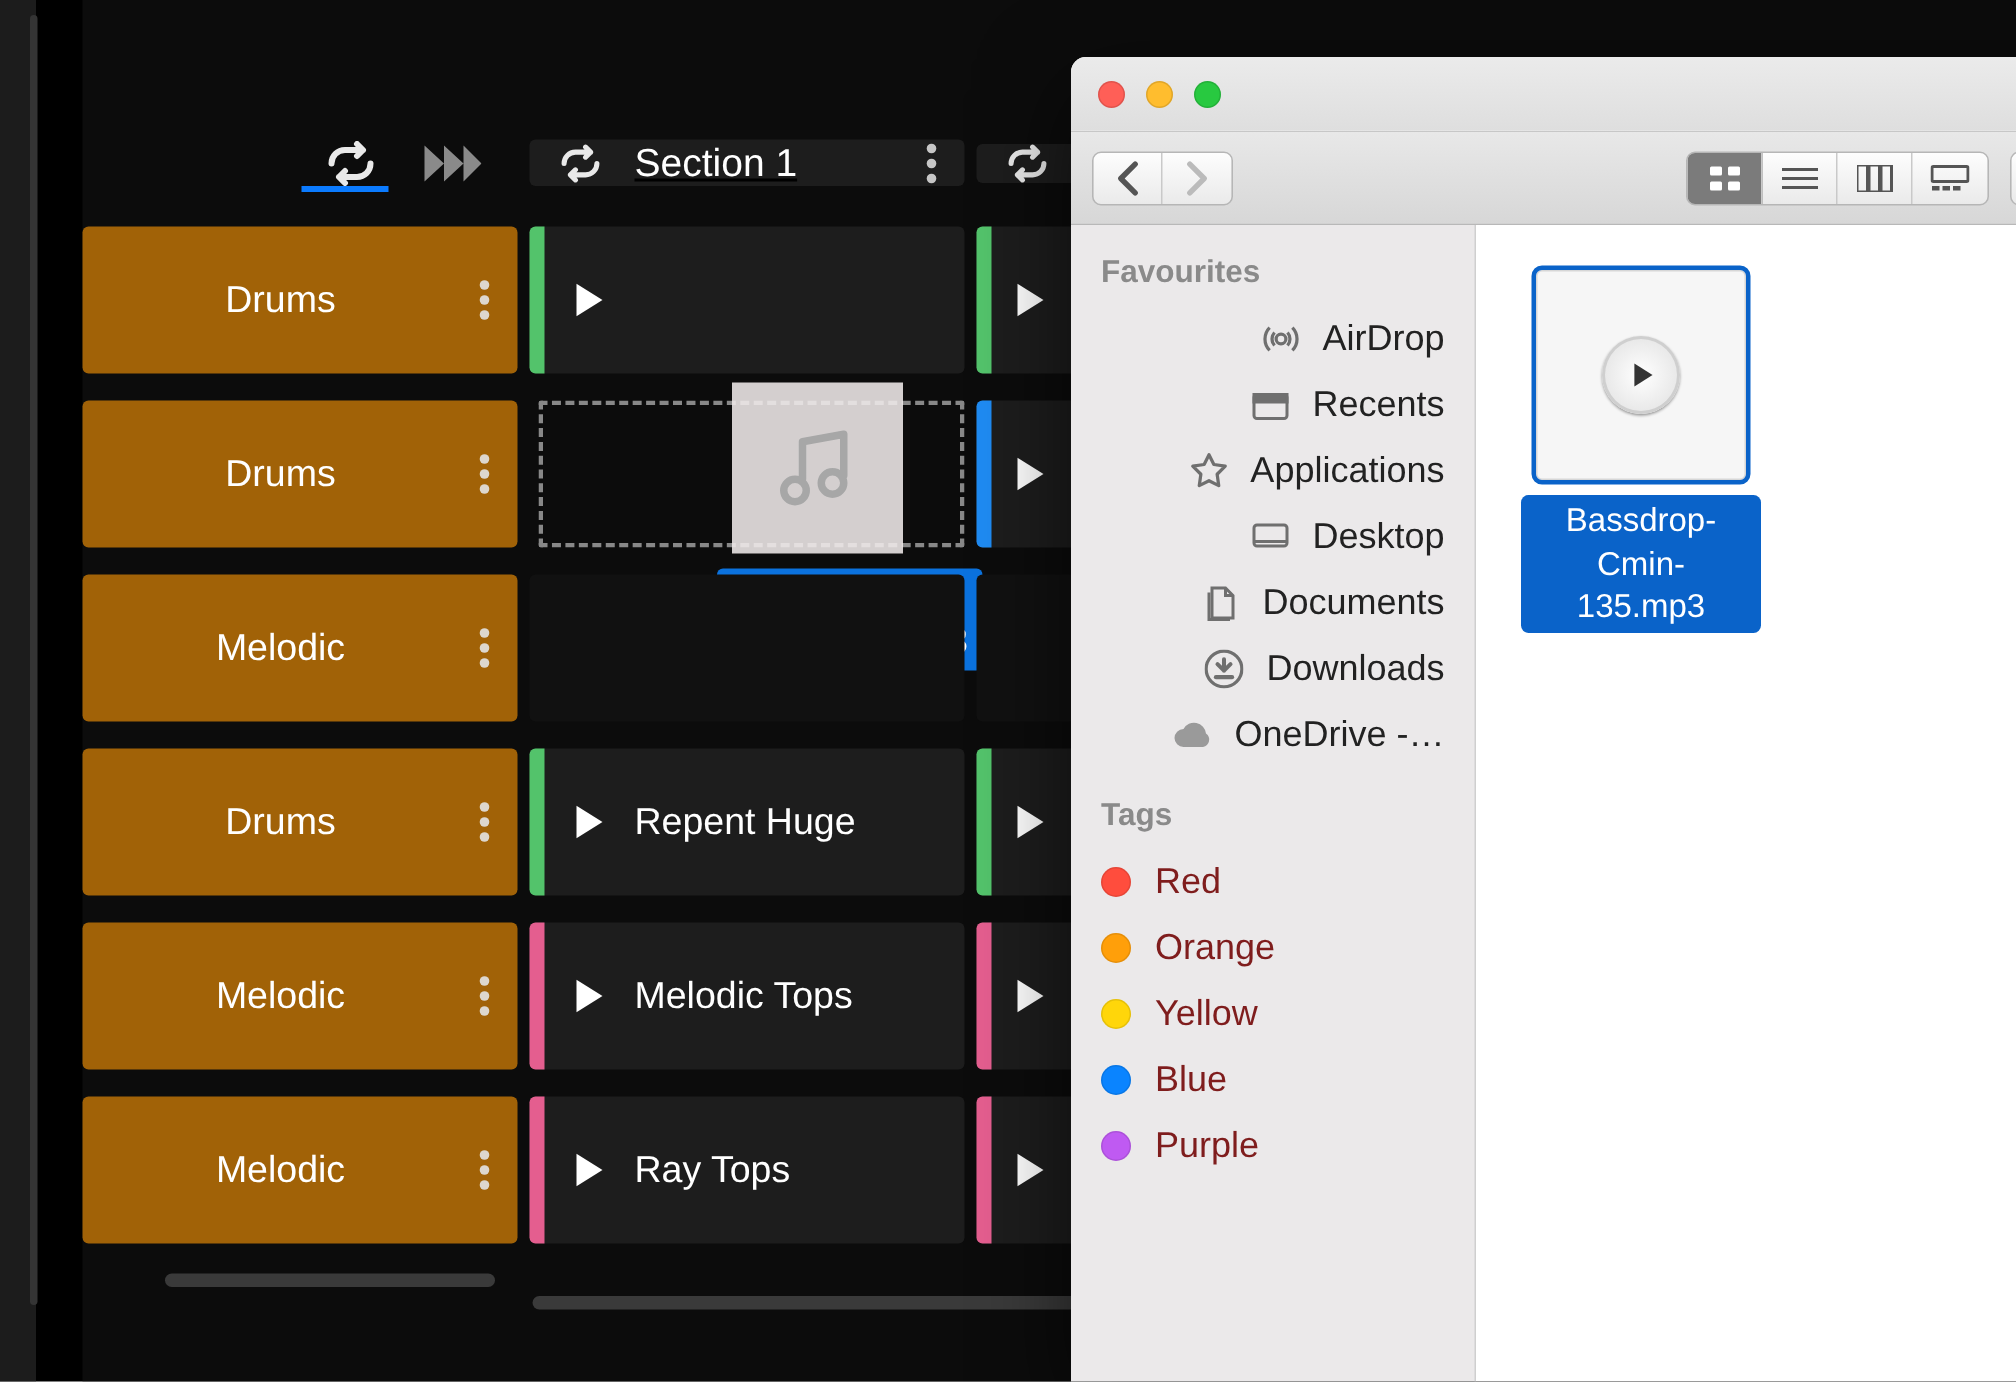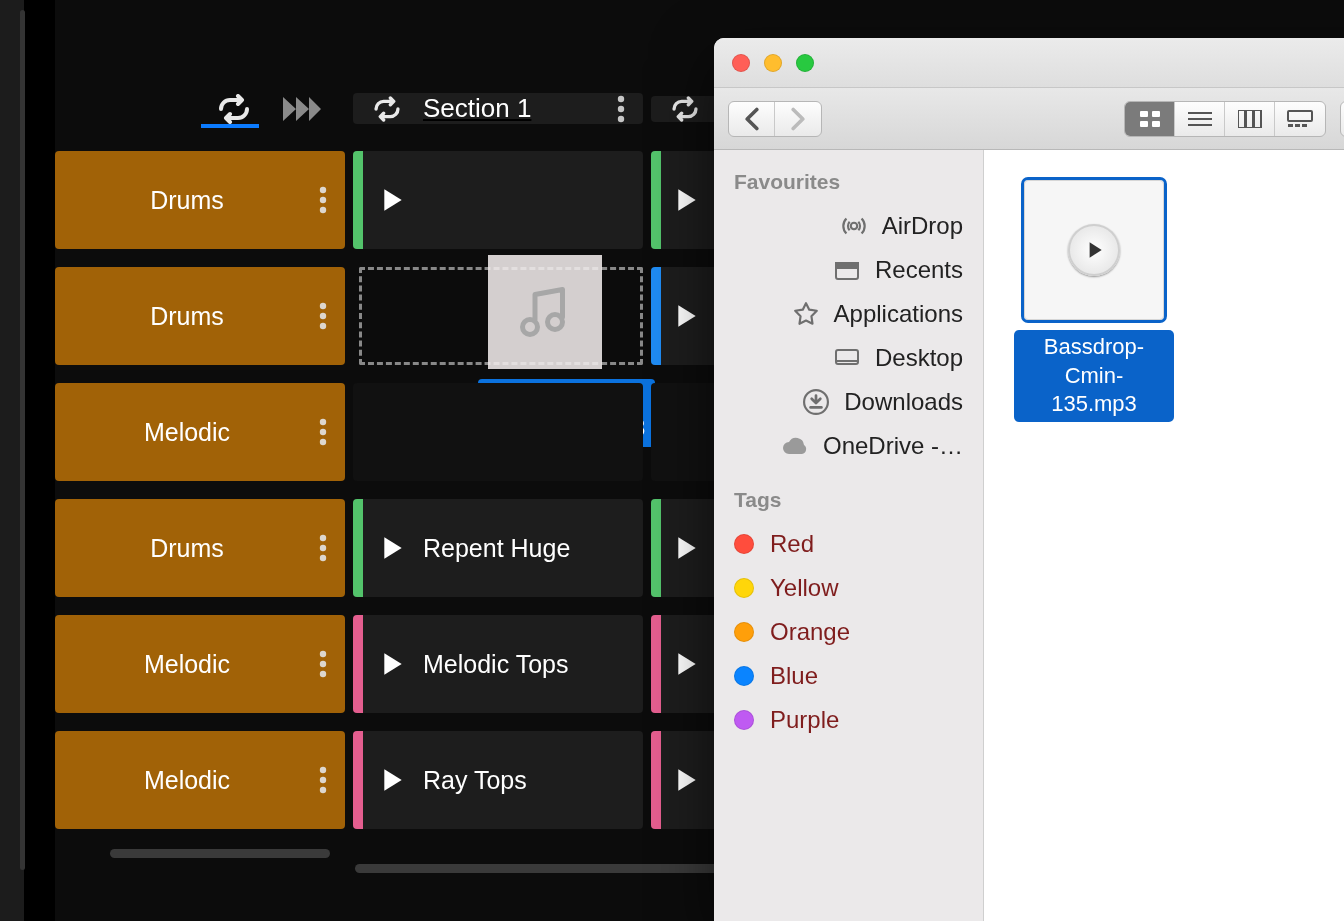--- a/index.html
+++ b/index.html
@@ -568,20 +568,30 @@
             <span class="sb-icon">
               <svg width="26" height="22" viewBox="0 0 26 22" fill="none" stroke="#6f6f6f" stroke-width="2">
                 <rect x="2" y="3" width="22" height="14" rx="2"></rect>
                 <line x1="2" y1="14" x2="24" y2="14"></line>
               </svg>
             </span>
             <span>Desktop</span>
           </div>
           <div class="sb-item">
             <span class="sb-icon">
+              <svg width="24" height="26" viewBox="0 0 22 26" fill="none" stroke="#6f6f6f" stroke-width="2">
+                <path d="M5 3h9l5 5v15H5z"></path>
+                <path d="M3 6v18h14"></path>
+                <path d="M14 3v5h5"></path>
+              </svg>
+            </span>
+            <span>Documents</span>
+          </div>
+          <div class="sb-item">
+            <span class="sb-icon">
               <svg width="26" height="26" viewBox="0 0 24 24" fill="#6f6f6f">
                 <circle cx="12" cy="12" r="11" fill="none" stroke="#6f6f6f" stroke-width="2"></circle>
                 <path d="M12 6v7m0 0l-4-4m4 4l4-4" stroke="#6f6f6f" stroke-width="2.5" fill="none" stroke-linecap="round" stroke-linejoin="round"></path>
                 <line x1="7" y1="17" x2="17" y2="17" stroke="#6f6f6f" stroke-width="2.5" stroke-linecap="round"></line>
               </svg>
             </span>
             <span>Downloads</span>
           </div>
           <div class="sb-item">
             <span class="sb-icon">
@@ -592,26 +602,26 @@
             <span>OneDrive -…</span>
           </div>
         </div>
       <div class="sb-heading" style="margin-top:14px">Tags</div>
       <div id="sb-tags">
           <div class="tag-row">
             <span class="tag-dot tag-red"></span>
             <span>Red</span>
           </div>
           <div class="tag-row">
+            <span class="tag-dot tag-ora"></span>
+            <span>Orange</span>
+          </div>
+          <div class="tag-row">
             <span class="tag-dot tag-yel"></span>
             <span>Yellow</span>
-          </div>
-          <div class="tag-row">
-            <span class="tag-dot tag-ora"></span>
-            <span>Orange</span>
           </div>
           <div class="tag-row">
             <span class="tag-dot tag-blu"></span>
             <span>Blue</span>
           </div>
           <div class="tag-row">
             <span class="tag-dot tag-pur"></span>
             <span>Purple</span>
           </div>
         </div>

